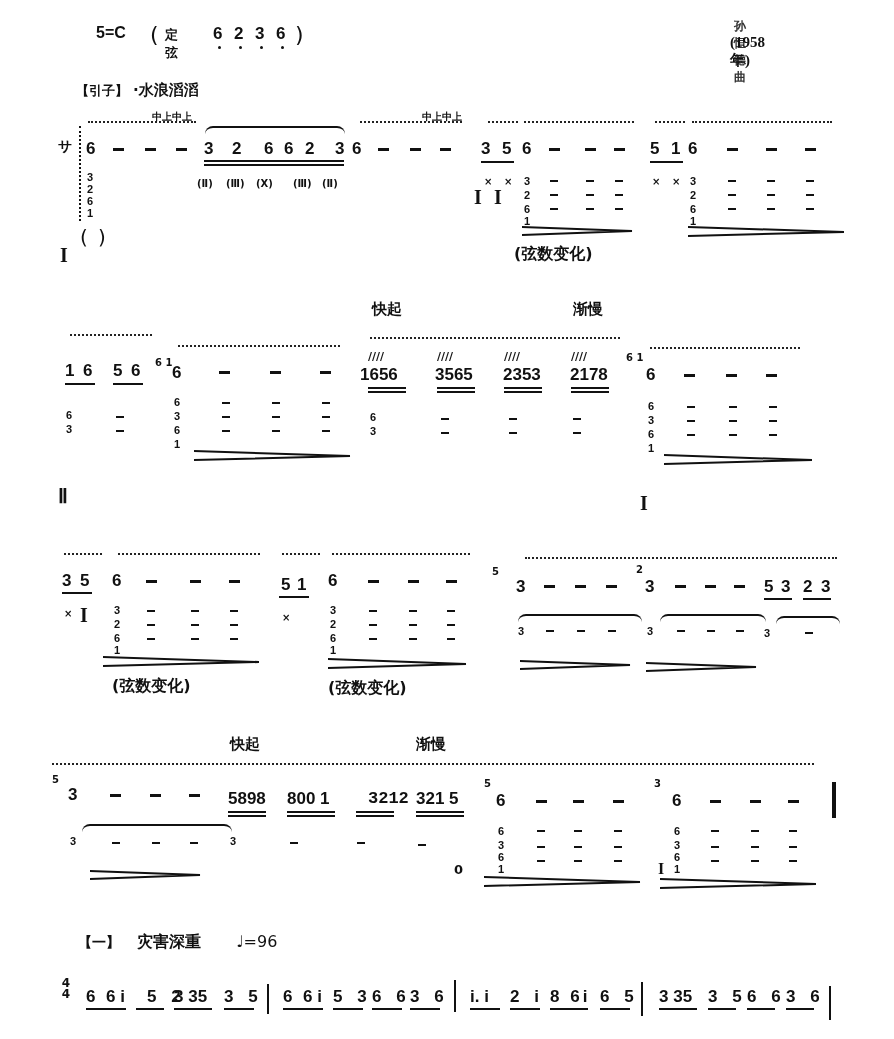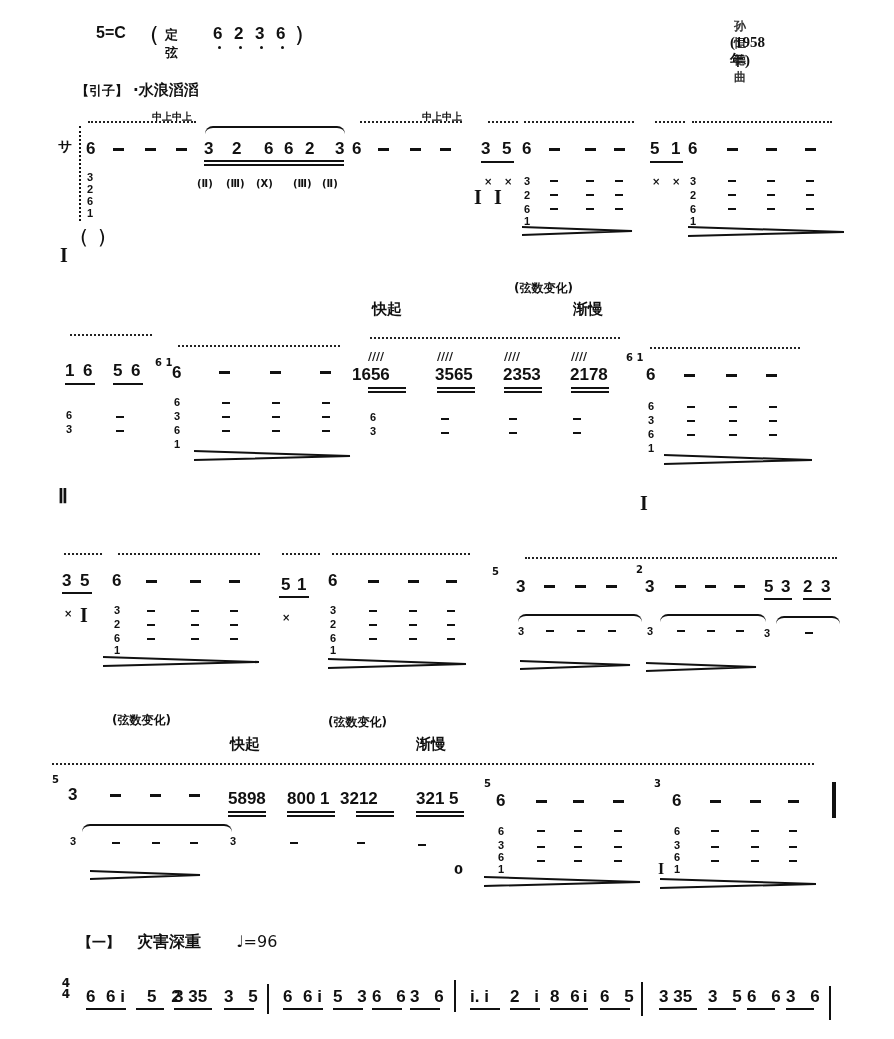--- a/index.html
+++ b/index.html
@@ -5,21 +5,21 @@
   html,body{margin:0;padding:0;background:#fff;}
   body{width:894px;height:1039px;position:relative;overflow:hidden;font-family:"DejaVu Sans","Liberation Sans",sans-serif;color:#111;}
   .abs{position:absolute;}
   .n{position:absolute;font-family:"Liberation Sans","DejaVu Sans",sans-serif;font-weight:bold;font-size:17px;line-height:18px;}
   .dash{position:absolute;width:11px;height:3px;background:#111;}
   .sdash{position:absolute;width:8px;height:2px;background:#111;}
   .dotline{position:absolute;height:0;border-top:2px dotted #222;}
   .under{position:absolute;height:2px;background:#111;}
   .sm{position:absolute;font-weight:bold;font-size:10px;line-height:11px;font-family:"DejaVu Sans",sans-serif;}
   .lbl{position:absolute;font-weight:bold;font-size:15px;font-family:"DejaVu Sans",sans-serif;}
-  .cap{position:absolute;font-size:12px;font-weight:bold;font-family:"DejaVu Sans",sans-serif;margin-top:36px;}
+  .cap{position:absolute;font-size:16px;font-weight:bold;font-family:"DejaVu Sans",sans-serif;}
   .vdig{position:absolute;font-weight:bold;font-size:11px;line-height:10px;width:10px;text-align:center;font-family:"Liberation Sans",sans-serif;}
   .wedge{position:absolute;}
   .bar{position:absolute;width:3px;background:#111;}
   .slash{position:absolute;font-size:11px;font-weight:bold;}
   .roman{position:absolute;font-family:"Liberation Serif",serif;font-weight:bold;font-size:20px;}
   .slur{position:absolute;border-top:2px solid #111;border-radius:8px 8px 0 0;height:6px;}
   .dot{position:absolute;width:3px;height:3px;border-radius:50%;background:#111;}
 </style>
 </head>
 <body>
@@ -184,21 +184,21 @@
   <div class="sdash" style="left:222px;top:416px;"></div>
     <div class="sdash" style="left:272px;top:416px;"></div>
     <div class="sdash" style="left:322px;top:416px;"></div>
   <div class="sdash" style="left:222px;top:430px;"></div>
     <div class="sdash" style="left:272px;top:430px;"></div>
     <div class="sdash" style="left:322px;top:430px;"></div>
   <svg class="wedge" style="left:194px;top:450px;" width="160" height="12">
       <path d="M0 1 L156 6 L0 10" fill="none" stroke="#111" stroke-width="2"></path>
     </svg>
 
-  <div class="n" style="left:352px;top:366px;">1656</div>
+  <div class="n" style="left:360px;top:366px;">1656</div>
   <div class="n" style="left:435px;top:366px;">3565</div>
   <div class="n" style="left:503px;top:366px;">2353</div>
   <div class="n" style="left:570px;top:366px;">2178</div>
   <div class="under" style="left:368px;top:387px;width:38px;"></div>
     <div class="under" style="left:368px;top:391px;width:38px;"></div>
   <div class="under" style="left:437px;top:387px;width:38px;"></div>
     <div class="under" style="left:437px;top:391px;width:38px;"></div>
   <div class="under" style="left:504px;top:387px;width:38px;"></div>
     <div class="under" style="left:504px;top:391px;width:38px;"></div>
   <div class="under" style="left:571px;top:387px;width:38px;"></div>
@@ -353,21 +353,21 @@
   <div class="vdig" style="left:228px;top:836px;">3</div>
   <div class="sdash" style="left:112px;top:842px;"></div>
     <div class="sdash" style="left:152px;top:842px;"></div>
     <div class="sdash" style="left:190px;top:842px;"></div>
   <svg class="wedge" style="left:90px;top:870px;" width="112" height="12">
       <path d="M0 1 L110 5 L0 9" fill="none" stroke="#111" stroke-width="2"></path>
     </svg>
 
   <div class="n" style="left:228px;top:790px;">5898</div>
   <div class="n" style="left:287px;top:790px;">800 1</div>
-  <div class="n" style="left:340px;top:790px;">3212</div>
+  <div class="n" style="left:368px;top:790px;font-family:Liberation Mono, monospace;">3212</div>
   <div class="n" style="left:416px;top:790px;">321 5</div>
   <div class="under" style="left:228px;top:811px;width:38px;"></div>
     <div class="under" style="left:228px;top:815px;width:38px;"></div>
   <div class="under" style="left:287px;top:811px;width:48px;"></div>
     <div class="under" style="left:287px;top:815px;width:48px;"></div>
   <div class="under" style="left:356px;top:811px;width:38px;"></div>
     <div class="under" style="left:356px;top:815px;width:38px;"></div>
   <div class="under" style="left:416px;top:811px;width:48px;"></div>
     <div class="under" style="left:416px;top:815px;width:48px;"></div>
   <div class="sdash" style="left:290px;top:842px;"></div>

